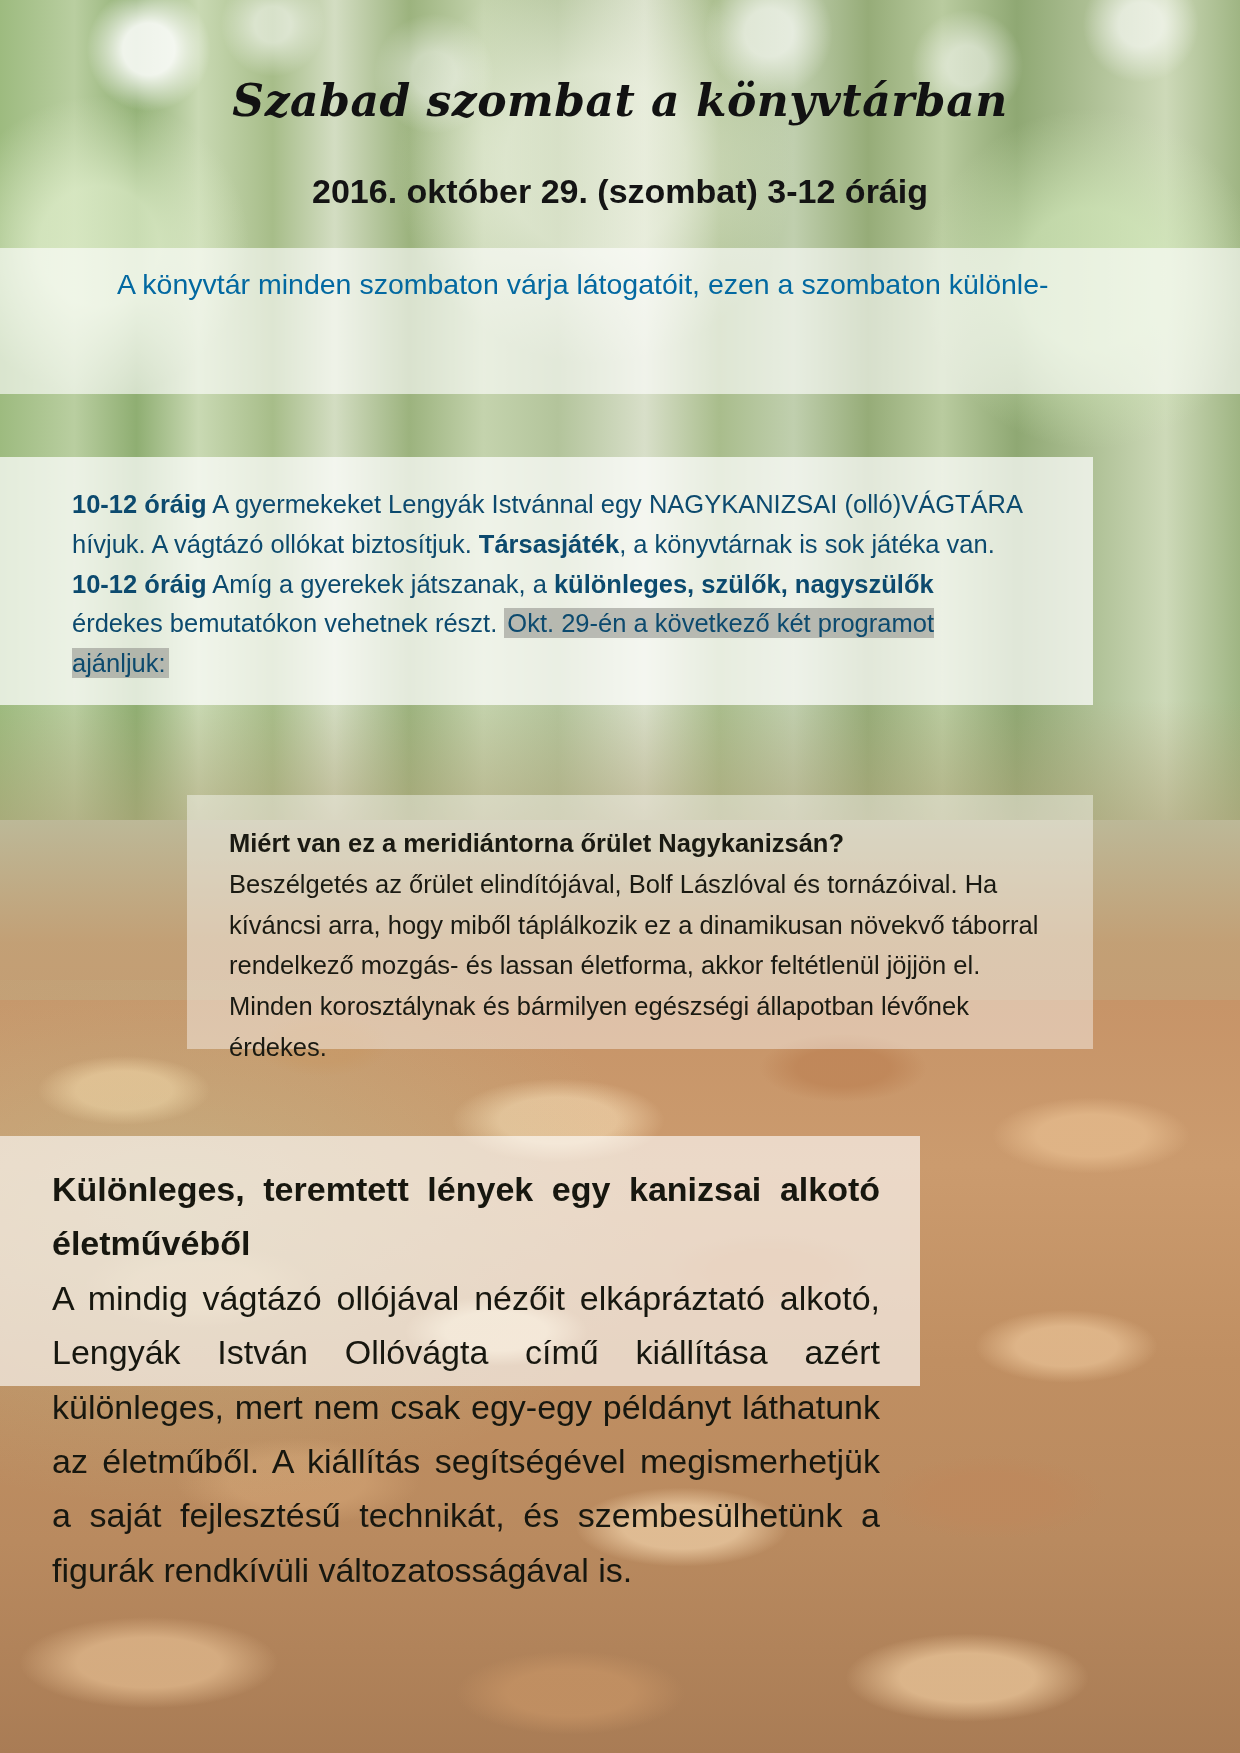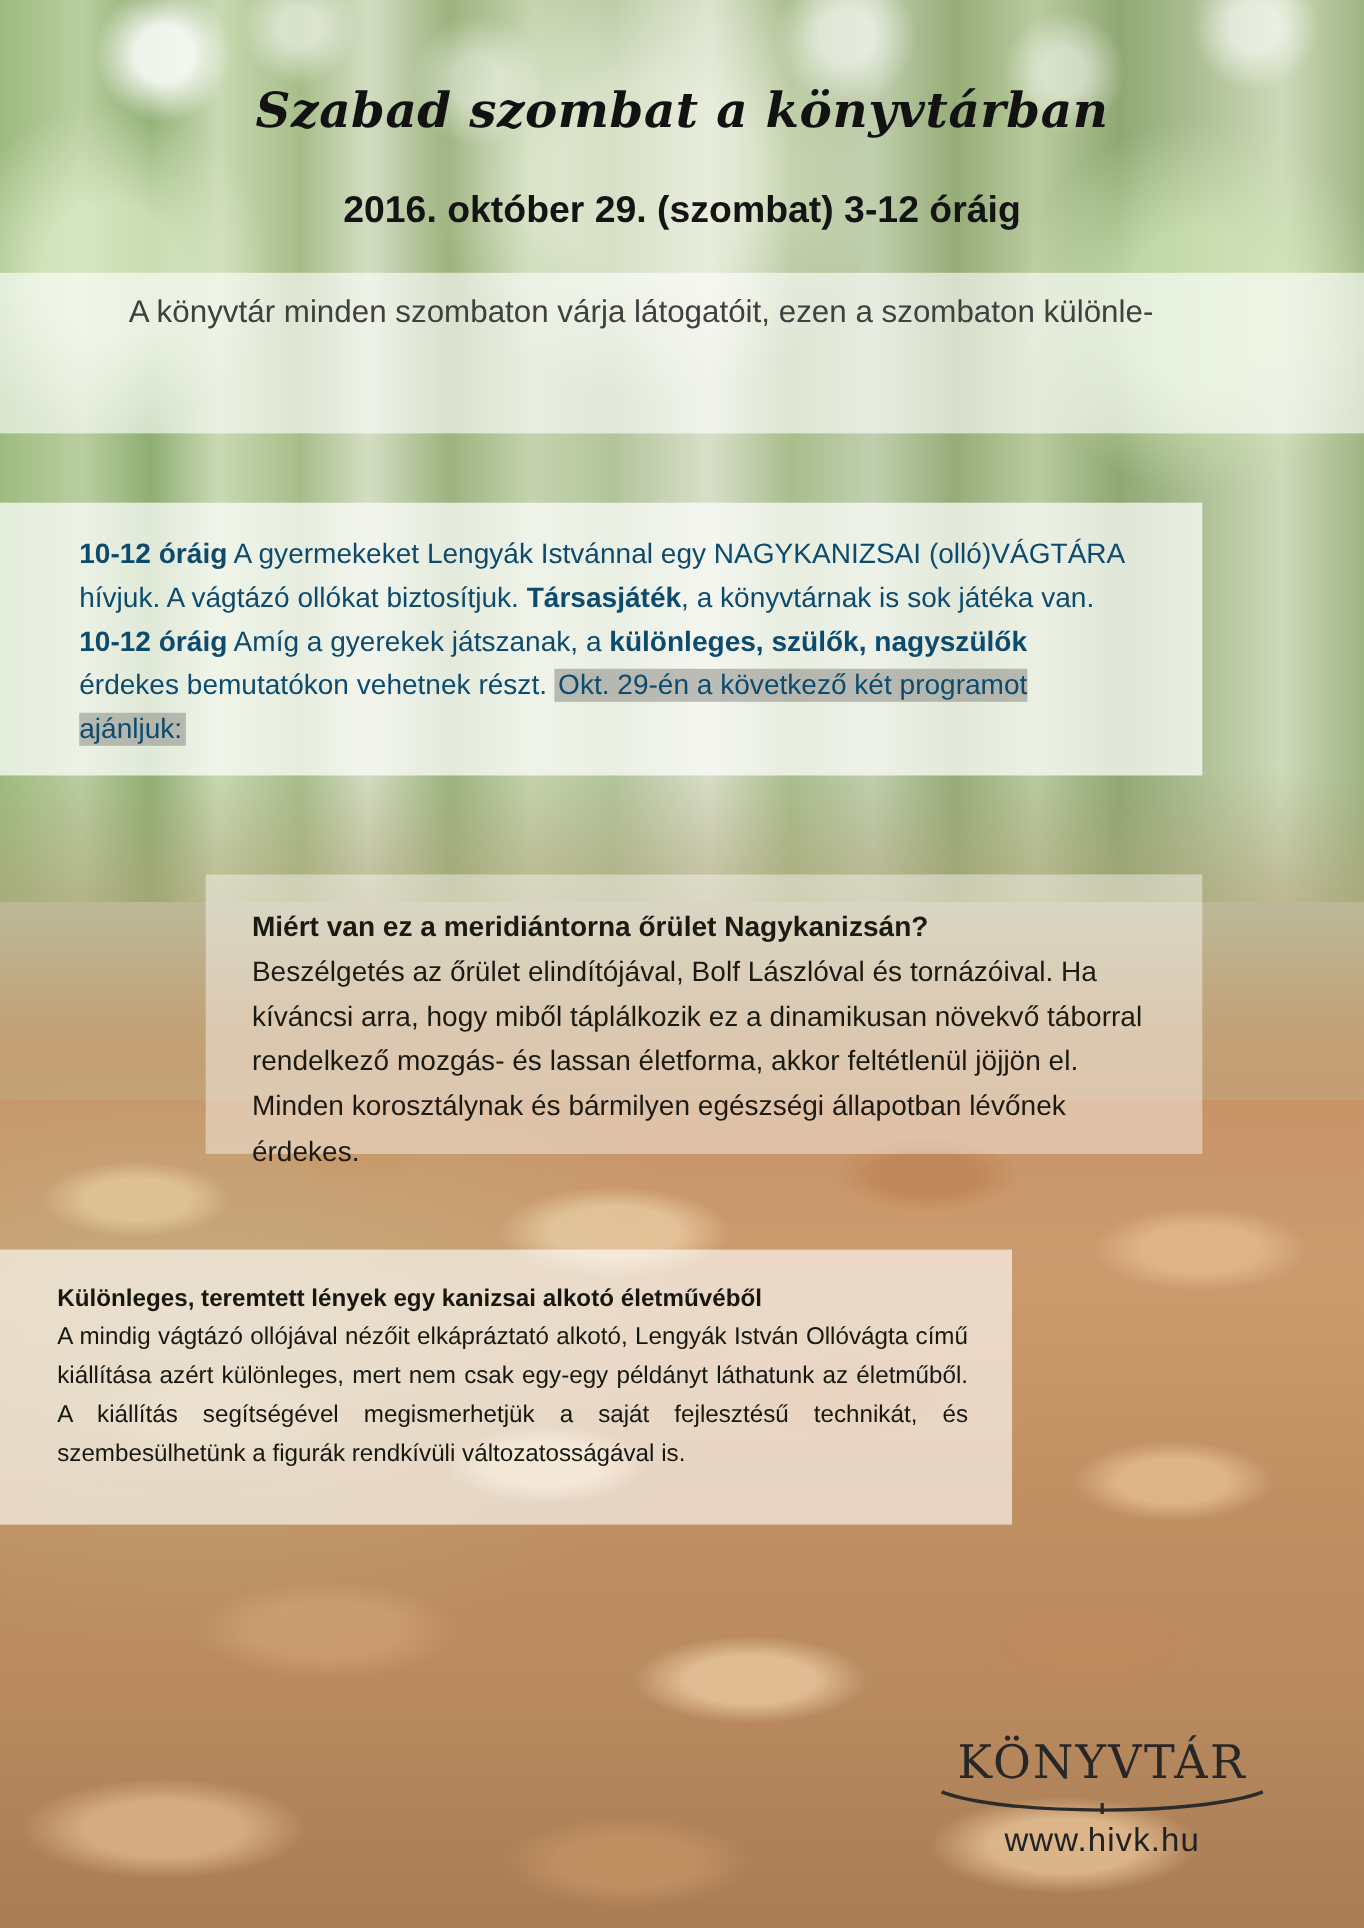--- a/index.html
+++ b/index.html
@@ -126,21 +126,21 @@
     font-weight: bold;
     color: #141414;
   }
   .intro {
     position: absolute;
     left: 95px;
     top: 262px;
     width: 1050px;
     font-size: 28.5px;
     line-height: 1.55;
-    color: #404040;
+    color: #0369a1;
     text-align: justify;
     text-indent: 0;
   }
   .intro p { margin: 0; }
   .intro p:first-child { text-indent: 22px; }
 
   
   .box-programs {
     position: absolute;
     left: 0;
@@ -192,21 +192,21 @@
     top: 1136px;
     width: 920px;
     height: 250px;
     background: rgba(255,255,255,0.62);
   }
   .box-exhibit .inner {
     position: absolute;
     left: 52px;
     top: 26px;
     width: 828px;
-    font-size: 22px;
+    font-size: 34px;
     line-height: 1.6;
     color: #17170f;
     text-align: justify;
   }
   .box-exhibit .inner p { margin: 0; }
   .box-exhibit .heading { font-weight: bold; margin-bottom: 4px; }
 
   
   .logo {
     position: absolute;
@@ -274,22 +274,14 @@
     </div>
   </div>
 
   <div class="box-exhibit">
     <div class="inner">
       <p class="heading">Különleges, teremtett lények egy kanizsai alkotó életművéből</p>
       <p>A mindig vágtázó ollójával nézőit elkápráztató alkotó, Lengyák István Ollóvágta című kiállítása azért különleges, mert nem csak egy-egy példányt láthatunk az életműből. A kiállítás segítségével megismerhetjük a saját fejlesztésű technikát, és szembesülhetünk a figurák rendkívüli változatosságával is.</p>
     </div>
   </div>
 
-  <div class="logo">
-    <div class="logo-word">KÖNYVTÁR</div>
-    <svg class="logo-swoosh" width="300" height="26" viewBox="0 0 300 26">
-      <path d="M4 4 C 60 26, 240 26, 296 4" fill="none" stroke="#2b2b2b" stroke-width="3"></path>
-      <path d="M150 14 L150 24" stroke="#2b2b2b" stroke-width="3"></path>
-    </svg>
-    <div class="logo-url">www.hivk.hu</div>
-  </div>
 
 </div>
 
 </body></html>

